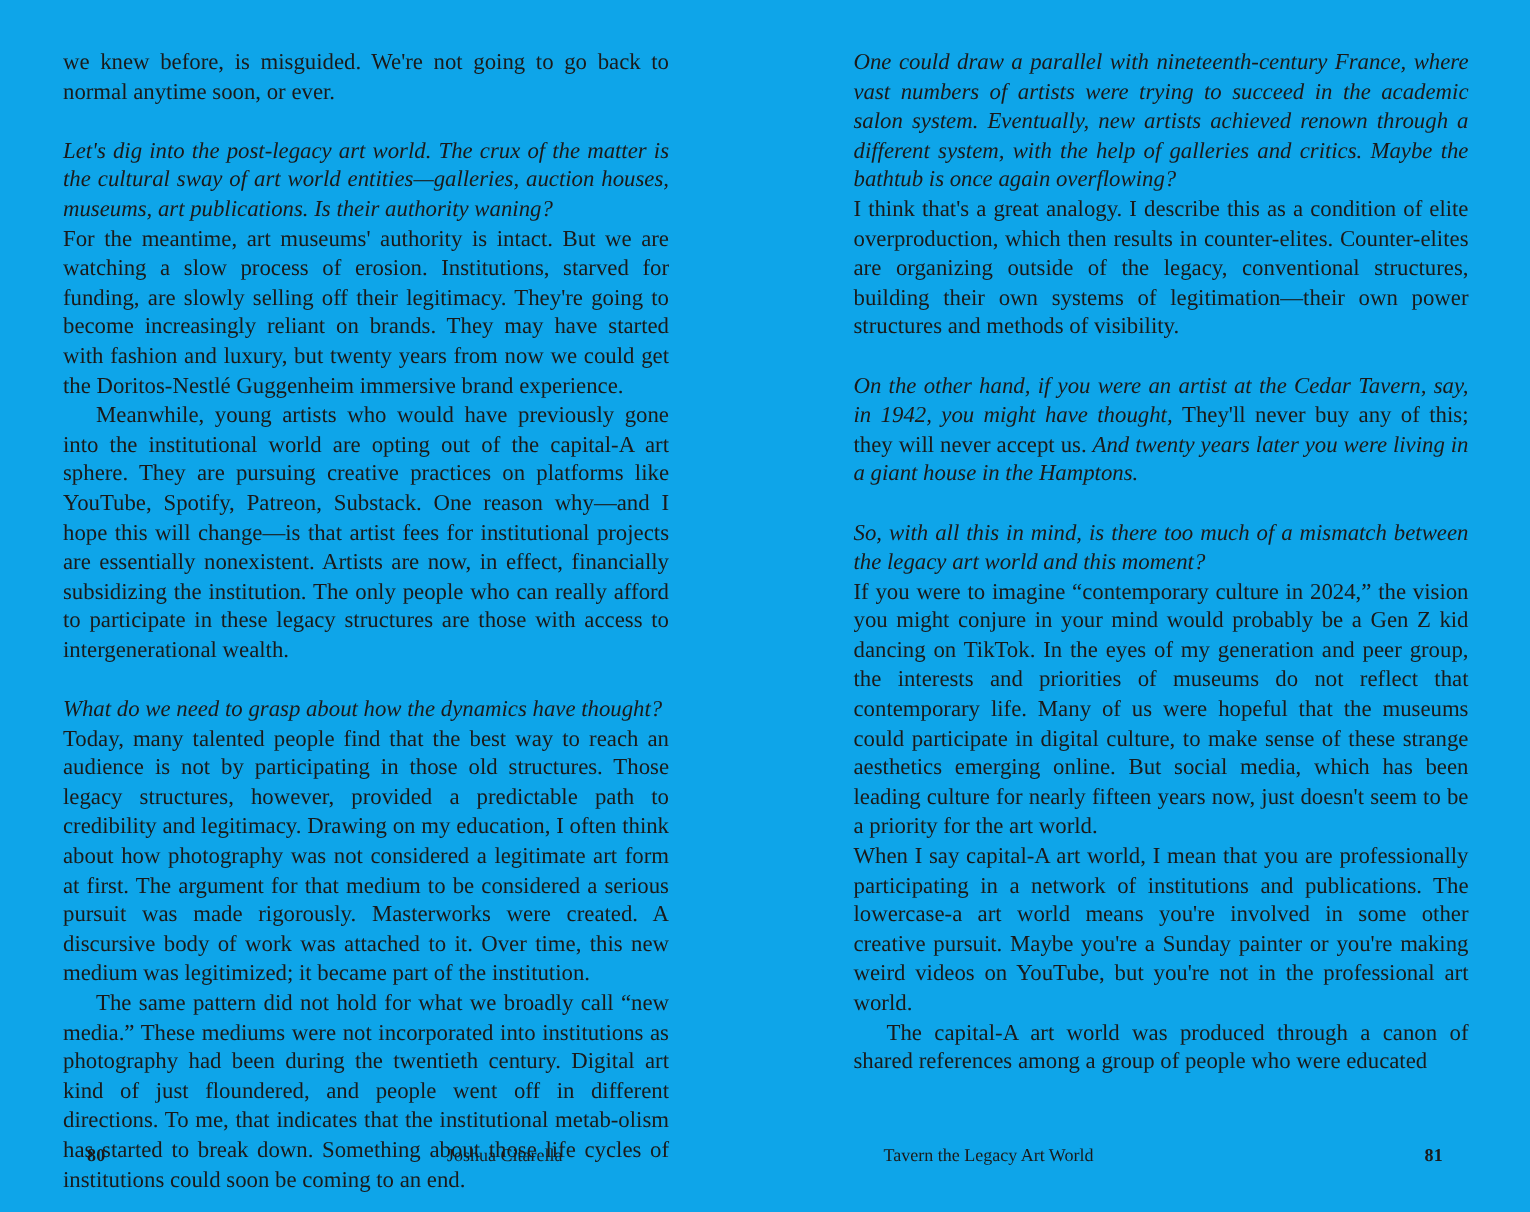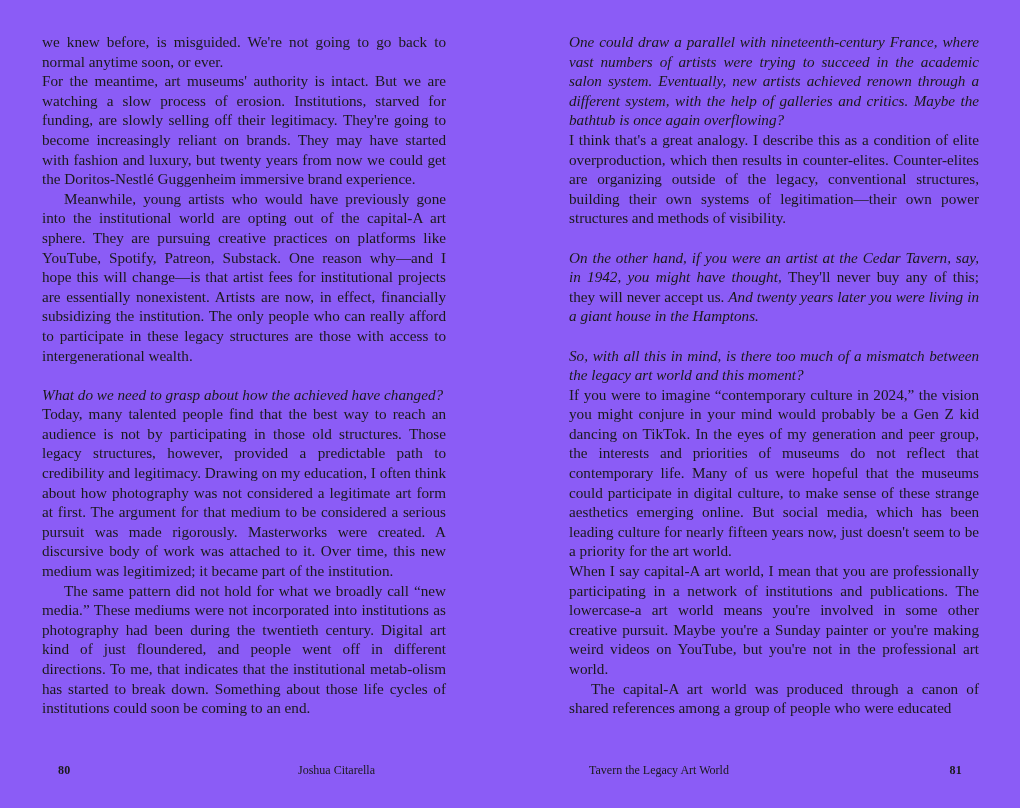--- a/index.html
+++ b/index.html
@@ -14,21 +14,21 @@
     overflow: hidden;
     font-family: "Liberation Serif", "DejaVu Serif", serif;
     color: #1a1a1a;
     -webkit-font-smoothing: antialiased;
   }
 
   .spread {
     position: relative;
     width: 1020px;
     height: 808px;
-    background: #8b5cf6;
+    background: #0ea5e9;
     box-sizing: border-box;
     padding-left: 31px;
   }
 
   .page {
     position: absolute;
     top: 0;
     height: 808px;
     box-sizing: border-box;
   }
@@ -100,26 +100,27 @@
 <body>
 
 <div class="spread">
 
   <div class="page page-left">
 
     <div class="text-column">
 
       <p class="answer no-stretch">we knew before, is misguided. We're not going to go back to normal anytime soon, or ever.</p>
 
+      <p class="question spaced-before no-stretch">Let's dig into the post-legacy art world. The crux of the matter is the cultural sway of art world entities—galleries, auction houses, museums, art publications. Is their authority waning?</p>
 
       <p class="answer no-stretch">For the meantime, art museums' authority is intact. But we are watching a slow process of erosion. Institutions, starved for funding, are slowly selling off their legitimacy. They're going to become increasingly reliant on brands. They may have started with fashion and luxury, but twenty years from now we could get the Doritos-Nestlé Guggenheim immersive brand experience.</p>
 
       <p class="answer cont-indent no-stretch">Meanwhile, young artists who would have previously gone into the institutional world are opting out of the capital-A art sphere. They are pursuing creative practices on platforms like YouTube, Spotify, Patreon, Substack. One reason why—and I hope this will change—is that artist fees for institutional projects are essentially nonexistent. Artists are now, in effect, financially subsidizing the institution. The only people who can really afford to participate in these legacy structures are those with access to intergenerational wealth.</p>
 
-      <p class="question spaced-before no-stretch">What do we need to grasp about how the achieved have changed?</p>
+      <p class="question spaced-before no-stretch">What do we need to grasp about how the dynamics have thought?</p>
 
       <p class="answer no-stretch">Today, many talented people find that the best way to reach an audience is not by participating in those old structures. Those legacy structures, however, provided a predictable path to credibility and legitimacy. Drawing on my education, I often think about how photography was not considered a legitimate art form at first. The argument for that medium to be considered a serious pursuit was made rigorously. Masterworks were created. A discursive body of work was attached to it. Over time, this new medium was legitimized; it became part of the institution.</p>
 
       <p class="answer cont-indent no-stretch">The same pattern did not hold for what we broadly call “new media.” These mediums were not incorporated into institutions as photography had been during the twentieth century. Digital art kind of just floundered, and people went off in different directions. To me, that indicates that the institutional metab-olism has started to break down. Something about those life cycles of institutions could soon be coming to an end.</p>
 
     </div>
 
     <div class="footer">
       <span class="folio">80</span>
       <span class="running-head">Joshua Citarella</span>

